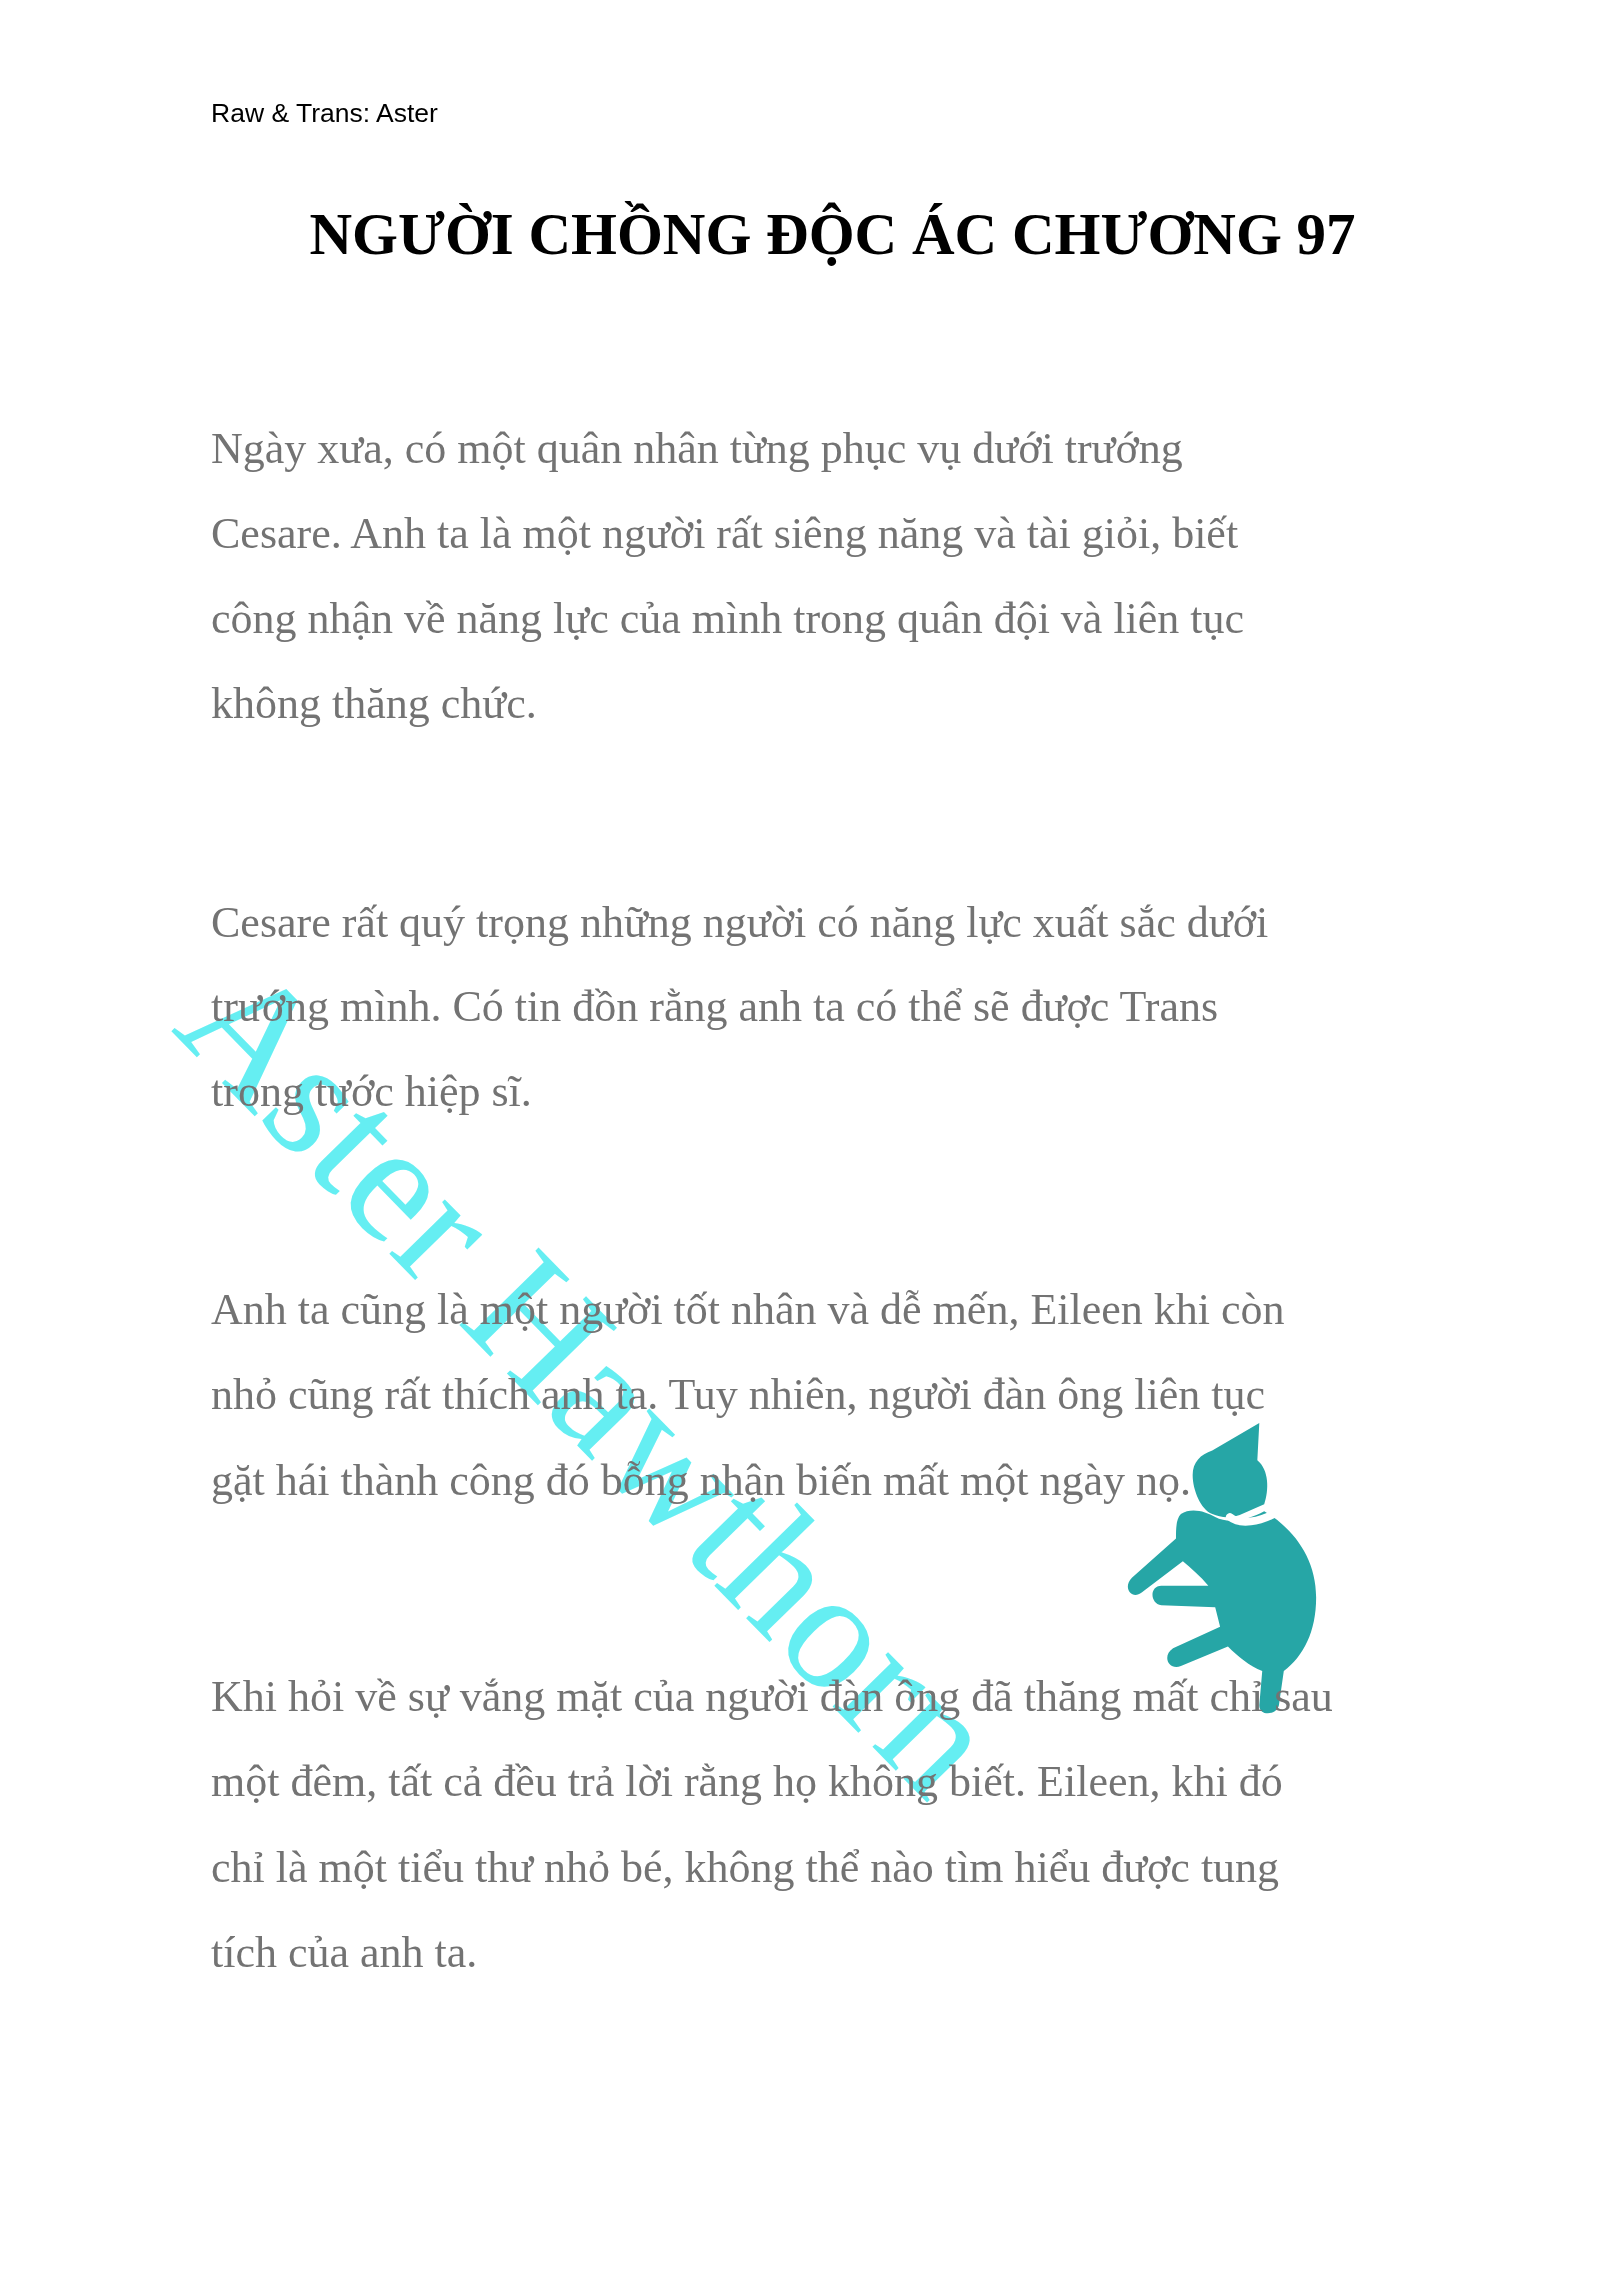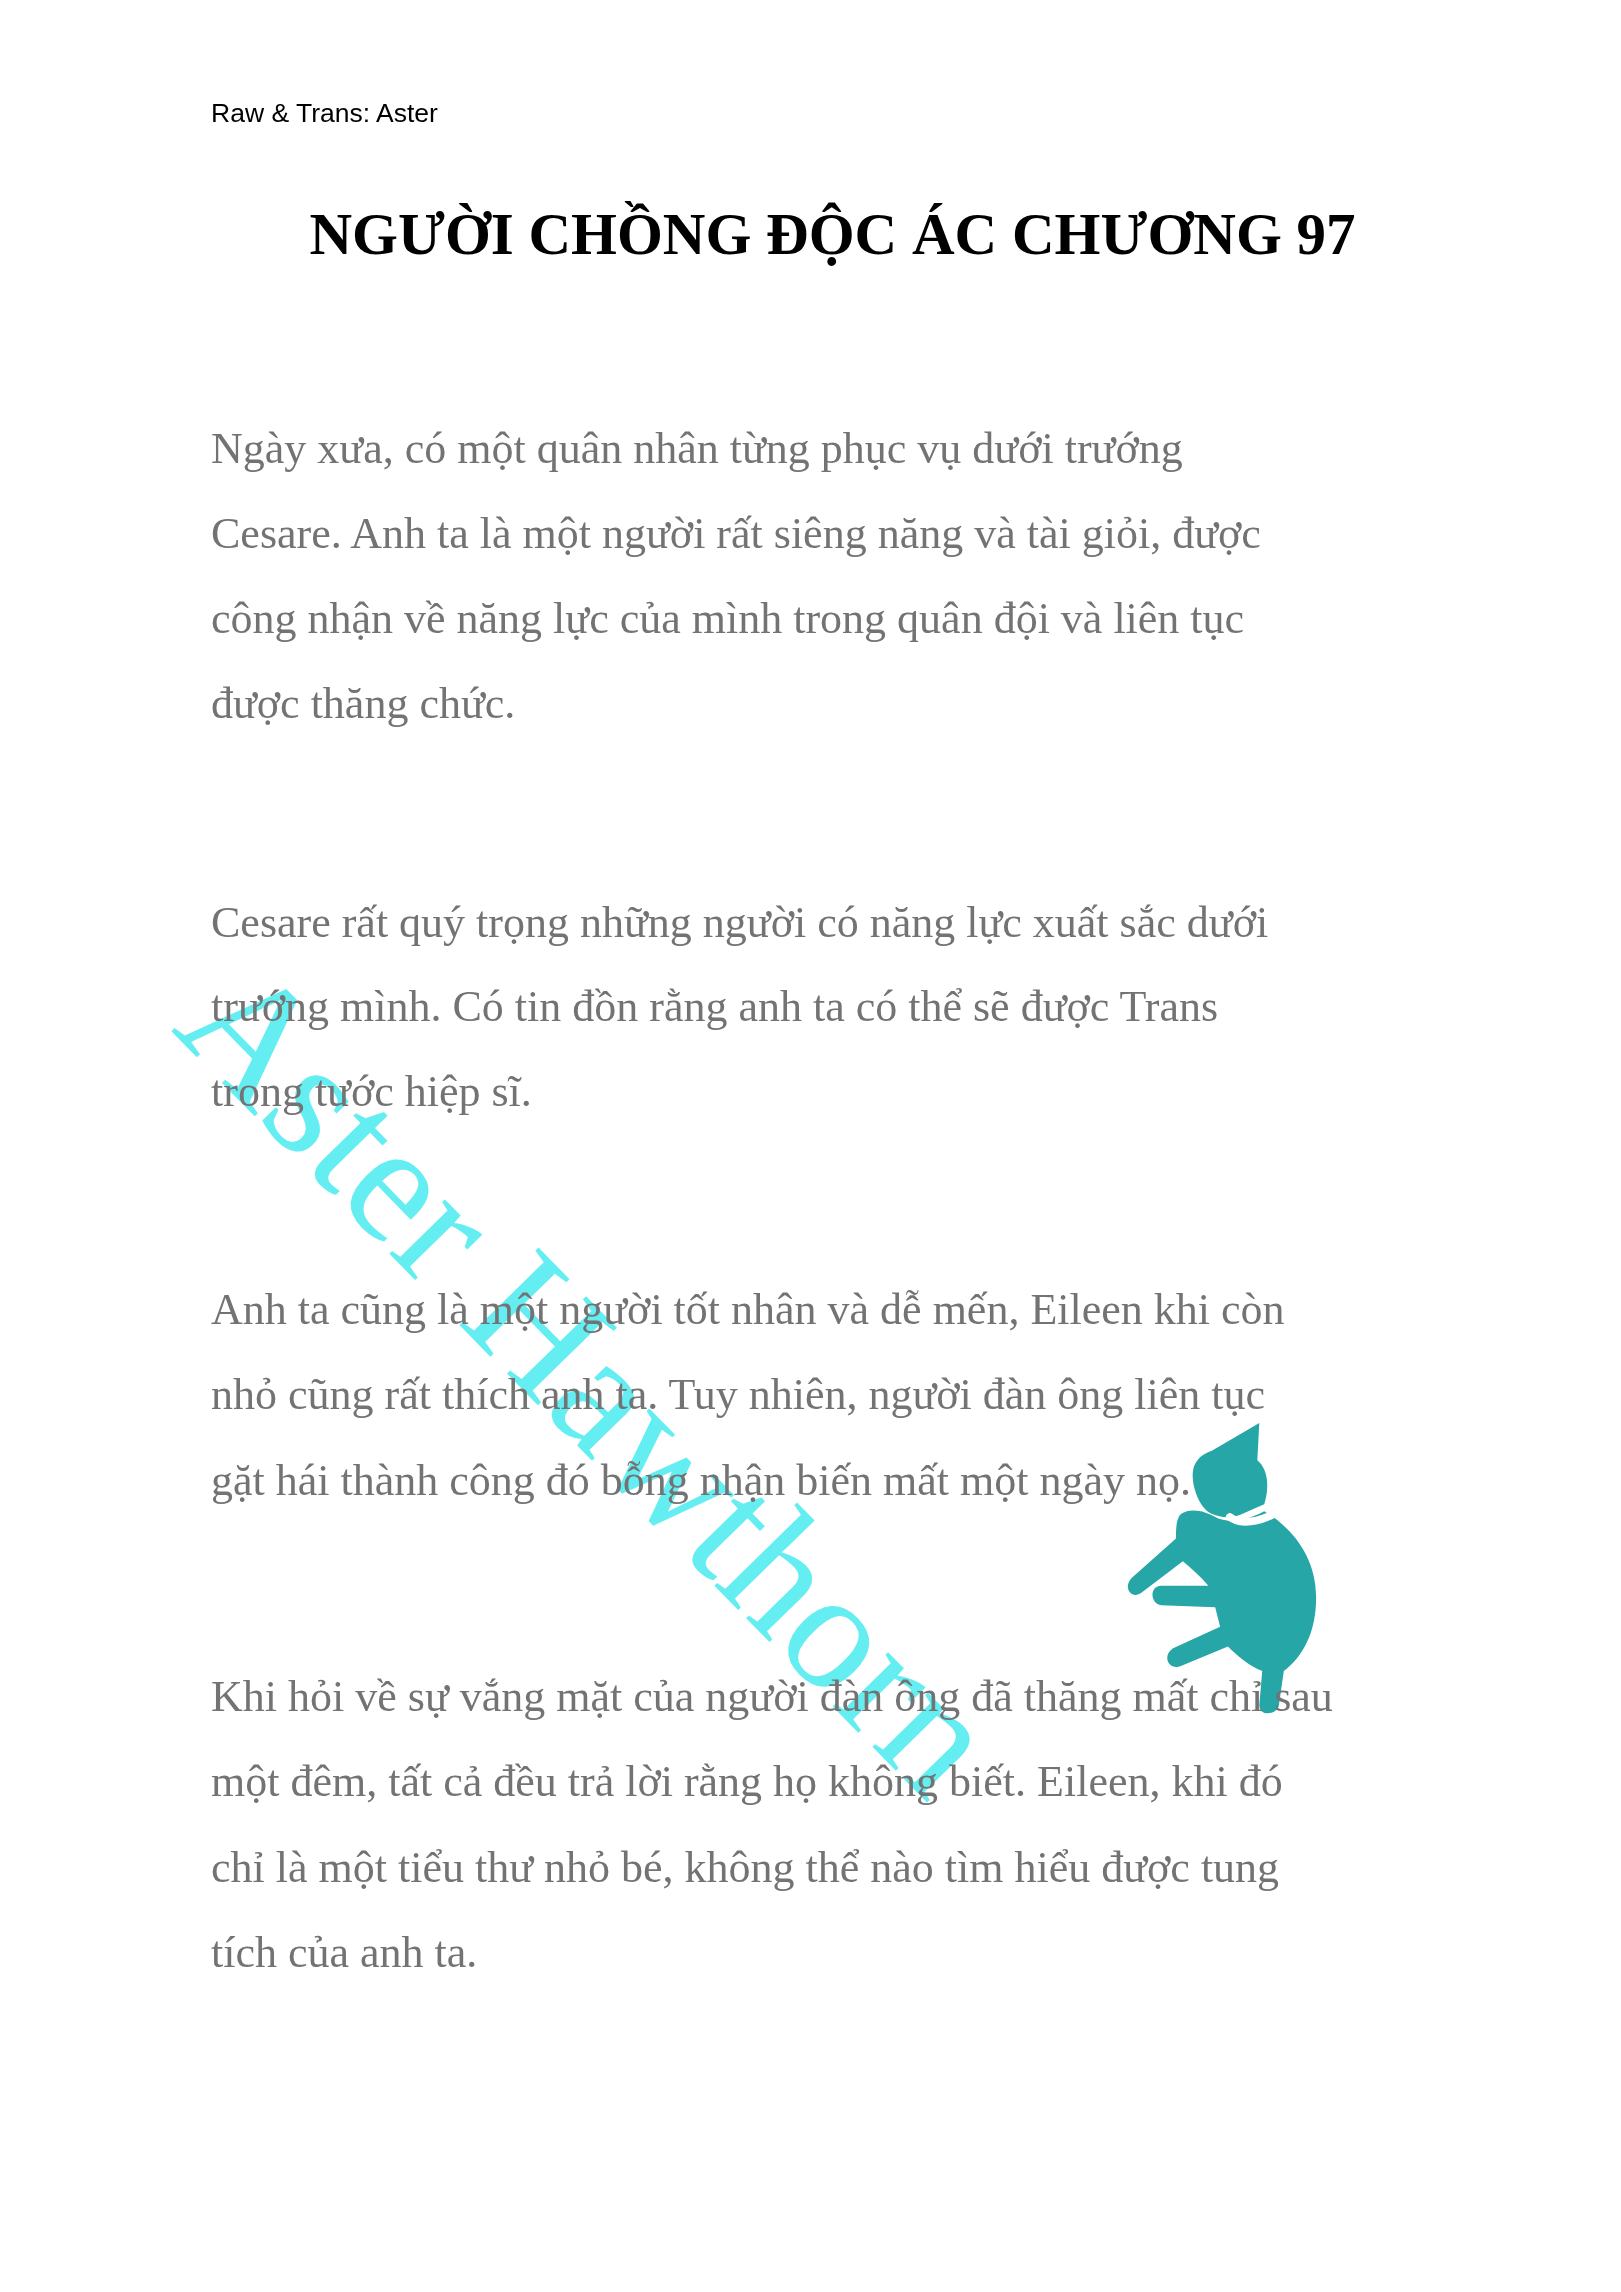--- a/index.html
+++ b/index.html
@@ -100,23 +100,23 @@
     <path d="M110 98 C120 106 140 104 160 92" stroke="#ffffff" stroke-width="8" stroke-linecap="round" fill="none"></path>
   </svg>
 
   <div class="text-layer">
     <div class="header-credit">Raw &amp; Trans: Aster</div>
 
     <h1 class="chapter-title">NGƯỜI CHỒNG ĐỘC ÁC CHƯƠNG 97</h1>
 
     <div>
       <div class="body-line" style="top:421px">Ngày xưa, có một quân nhân từng phục vụ dưới trướng</div>
-      <div class="body-line" style="top:506px">Cesare. Anh ta là một người rất siêng năng và tài giỏi, được</div>
+      <div class="body-line" style="top:506px">Cesare. Anh ta là một người rất siêng năng và tài giỏi, biết</div>
       <div class="body-line" style="top:591px">công nhận về năng lực của mình trong quân đội và liên tục</div>
-      <div class="body-line" style="top:676px">được thăng chức.</div>
+      <div class="body-line" style="top:676px">không thăng chức.</div>
     </div>
 
     <div>
       <div class="body-line" style="top:895px">Cesare rất quý trọng những người có năng lực xuất sắc dưới</div>
       <div class="body-line" style="top:979px">trướng mình. Có tin đồn rằng anh ta có thể sẽ được Trans</div>
       <div class="body-line" style="top:1064px">trong tước hiệp sĩ.</div>
     </div>
 
     <div>
       <div class="body-line" style="top:1282px">Anh ta cũng là một người tốt nhân và dễ mến, Eileen khi còn</div>

